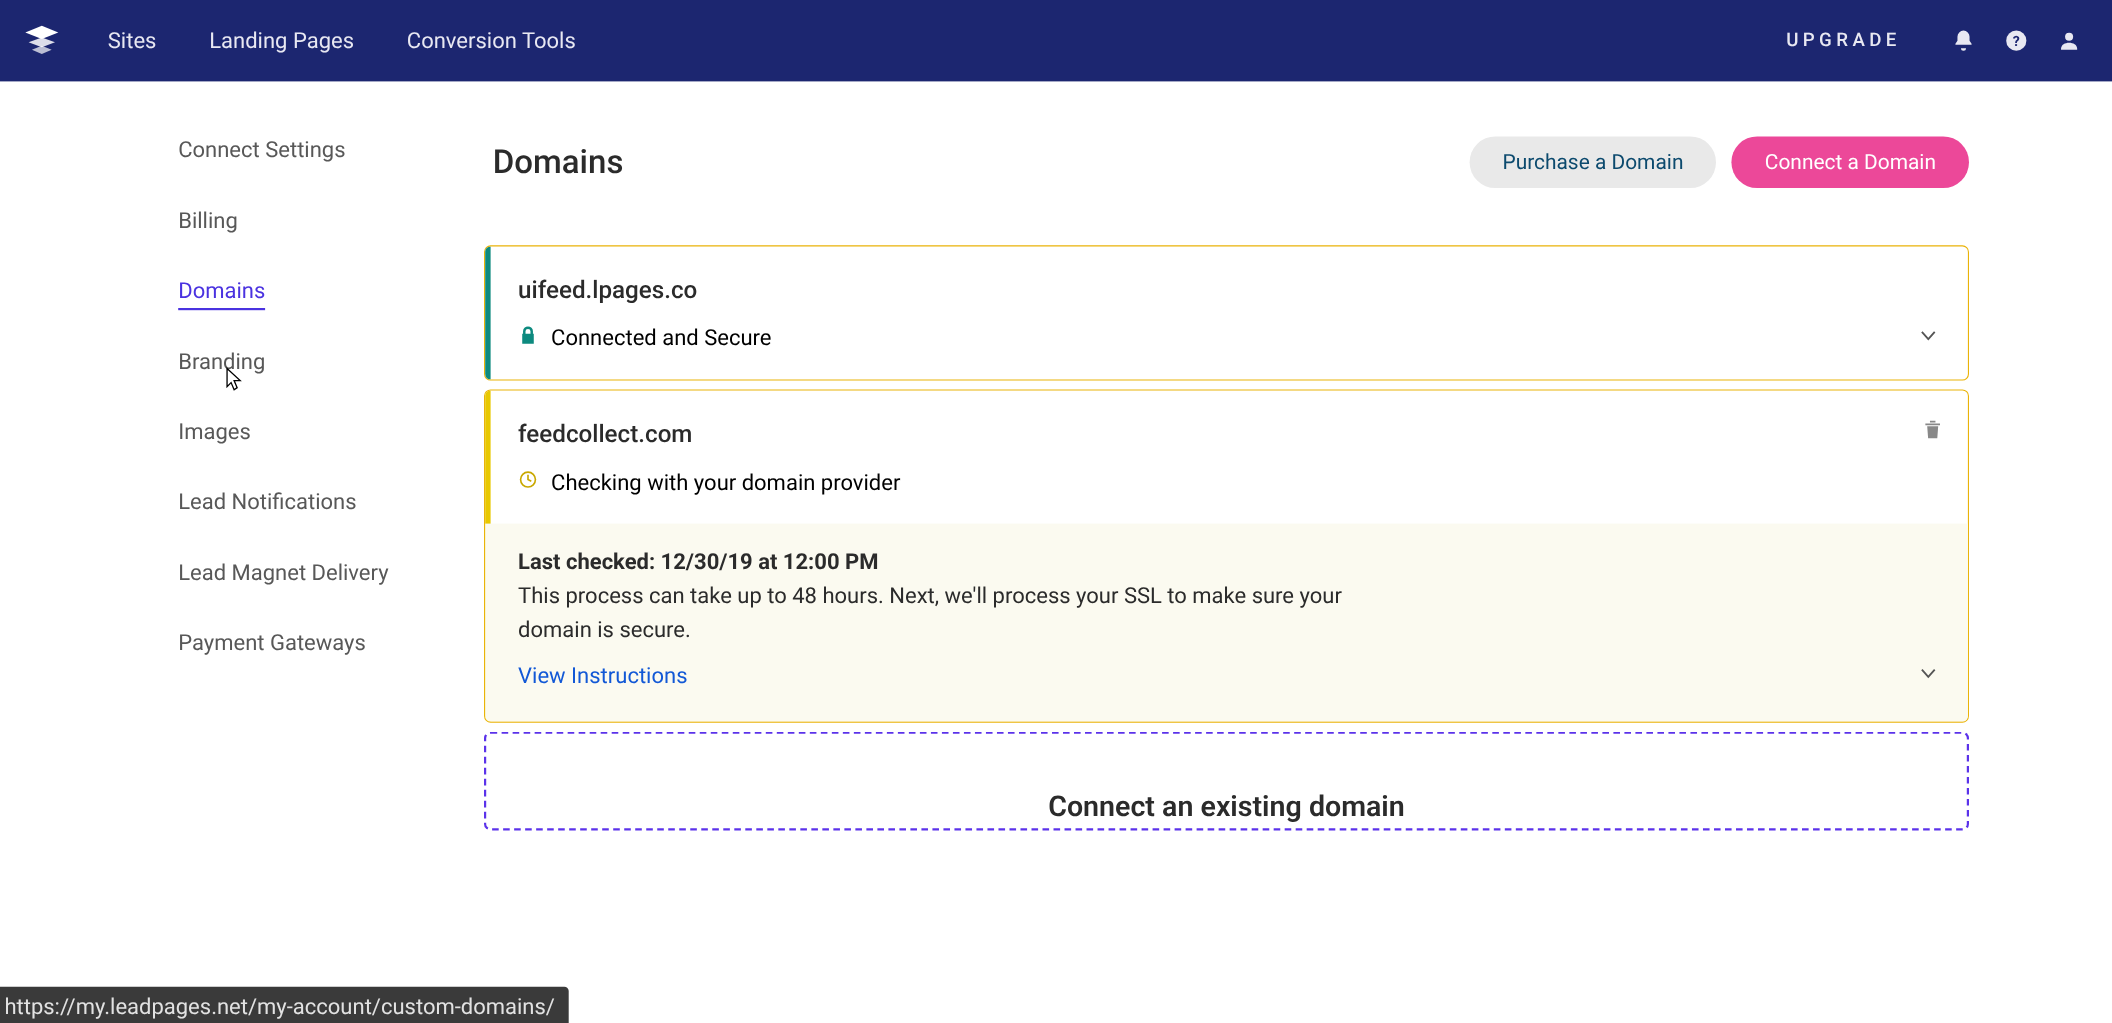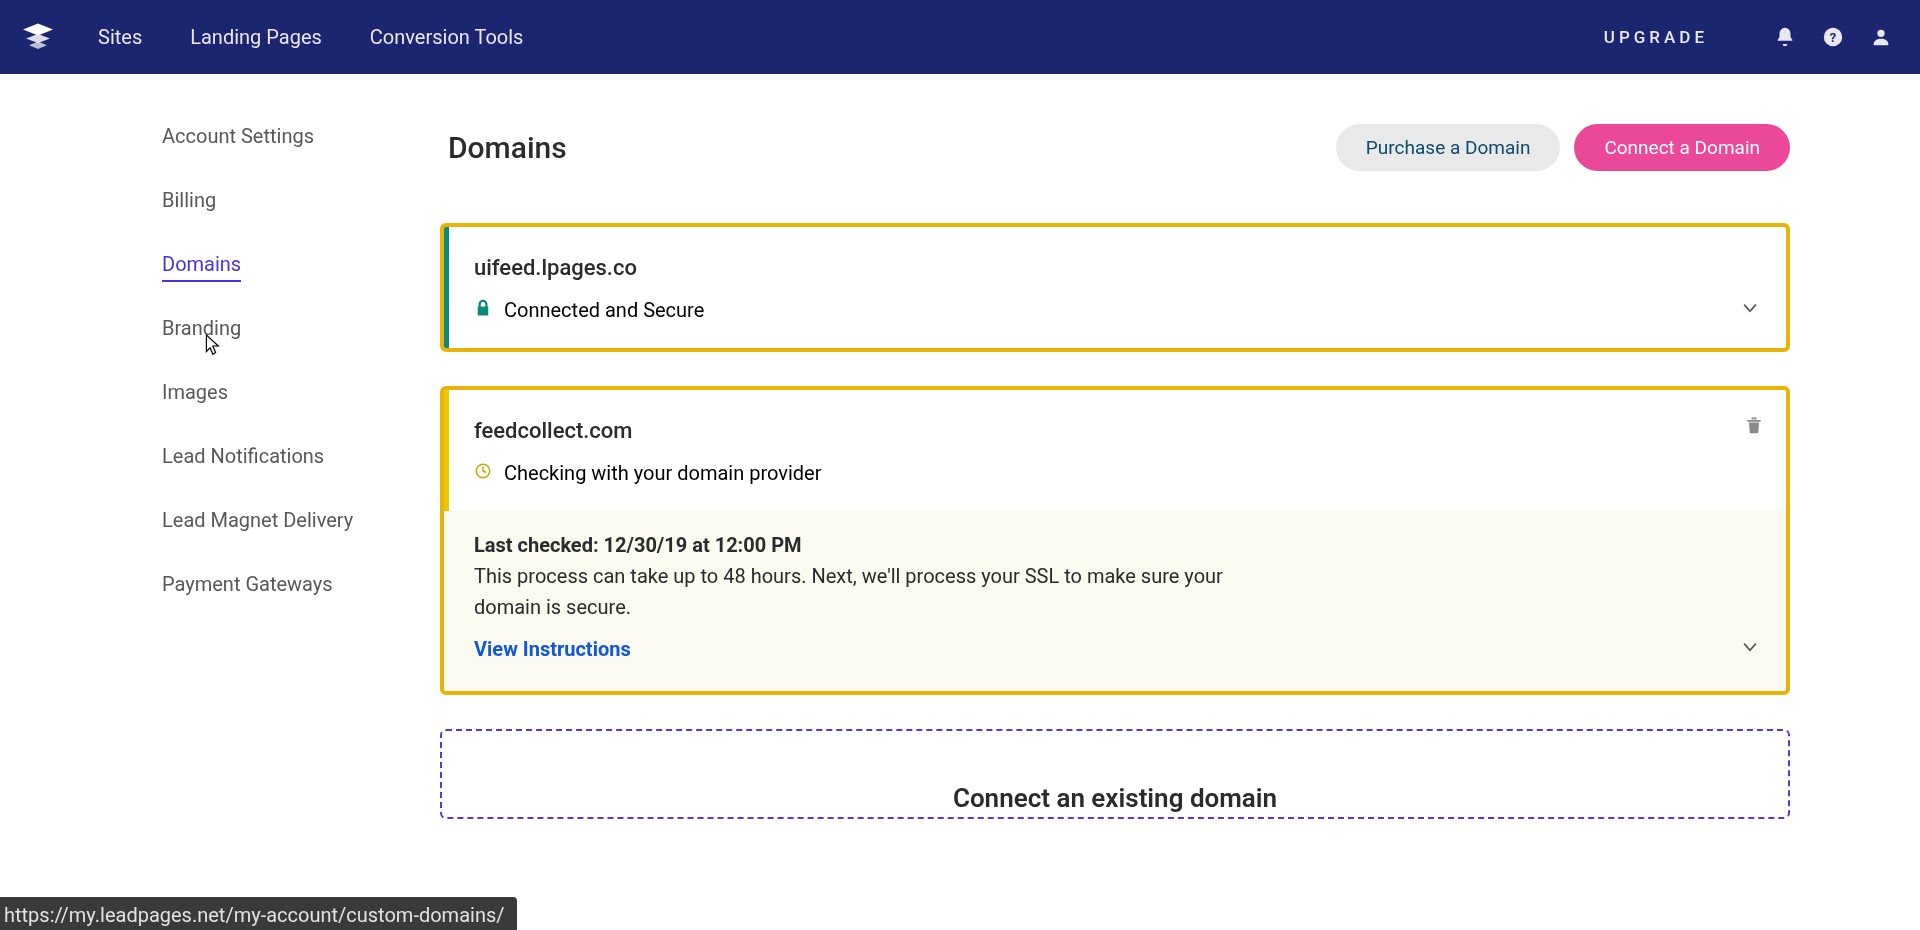--- a/index.html
+++ b/index.html
@@ -34,21 +34,21 @@
     font-size: 20px;
     font-weight: 400;
     cursor: pointer;
   }
   .topbar-spacer { flex: 1; }
   .upgrade-link {
     color: #e8e8f2;
     font-size: 17px;
     letter-spacing: 4px;
     font-weight: 500;
-    margin-right: 40px;
+    margin-right: 20px;
     cursor: pointer;
   }
   .topbar-icon {
     color: #e8e8f2;
     margin-left: 26px;
     cursor: pointer;
     display: flex;
     align-items: center;
   }
   .topbar-icon svg { width: 22px; height: 22px; fill: #e8e8f2; }
@@ -113,23 +113,23 @@
     color: #0c4a6e;
     margin-right: 14px;
   }
   .btn-primary {
     background: #ec4899;
     color: #ffffff;
   }
 
   
   .domain-card {
-    border: 4px solid #eab308;
+    border: 1px solid #eab308;
     border-radius: 6px;
-    margin-bottom: 34px;
+    margin-bottom: 8px;
     position: relative;
     overflow: hidden;
   }
   .domain-card .left-accent {
     position: absolute;
     left: 0; top: 0; bottom: 0;
     width: 5px;
   }
   .accent-teal { background: #0d8a7f; }
   .accent-yellow { background: #e8c800; }
@@ -183,21 +183,21 @@
   .details-desc {
     font-size: 20px;
     color: #2b2b2b;
     line-height: 1.55;
     margin-top: 4px;
     max-width: 780px;
   }
   .view-instructions {
     color: #1258d6;
     font-size: 20px;
-    font-weight: 700;
+    font-weight: 400;
     display: inline-block;
     margin-top: 14px;
     cursor: pointer;
   }
   .card-details .chevron-toggle { bottom: 30px; }
 
   
   .connect-box {
     border: 2px dashed #5b32ea;
     border-radius: 6px;
@@ -260,21 +260,21 @@
     <svg viewBox="0 0 24 24">
         <circle cx="12" cy="8" r="4"></circle>
         <path d="M4 20c0-4 4-6 8-6s8 2 8 6v1H4v-1z"></path>
       </svg>
   </span>
 </div>
 
 <div class="content-wrap">
 
   <aside class="sidebar">
-    <div class="sidebar-item"><span>Account Settings</span></div>
+    <div class="sidebar-item"><span>Connect Settings</span></div>
     <div class="sidebar-item"><span>Billing</span></div>
     <div class="sidebar-item active"><span>Domains</span></div>
     <div class="sidebar-item"><span>Branding</span></div>
     <div class="sidebar-item"><span>Images</span></div>
     <div class="sidebar-item"><span>Lead Notifications</span></div>
     <div class="sidebar-item"><span>Lead Magnet Delivery</span></div>
     <div class="sidebar-item"><span>Payment Gateways</span></div>
   </aside>
 
   <div class="cursor-pointer">

